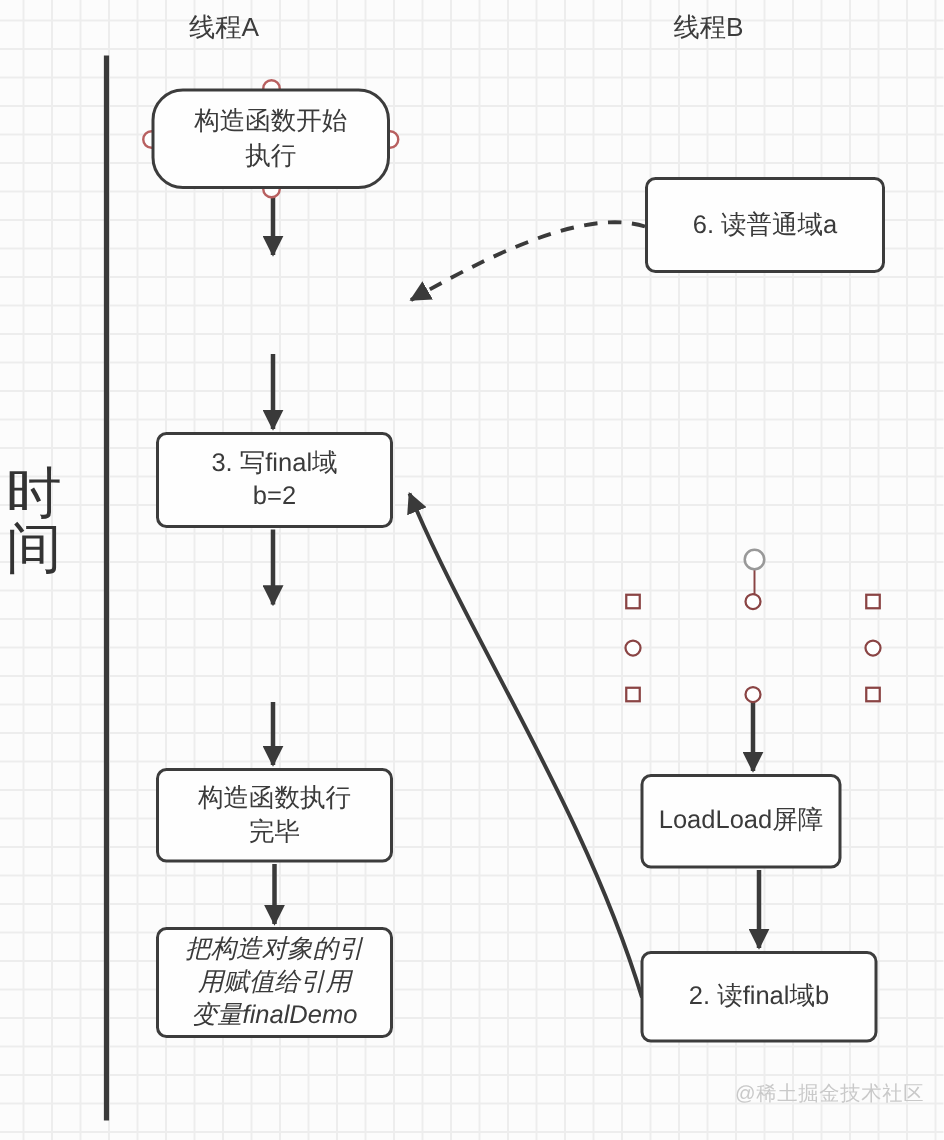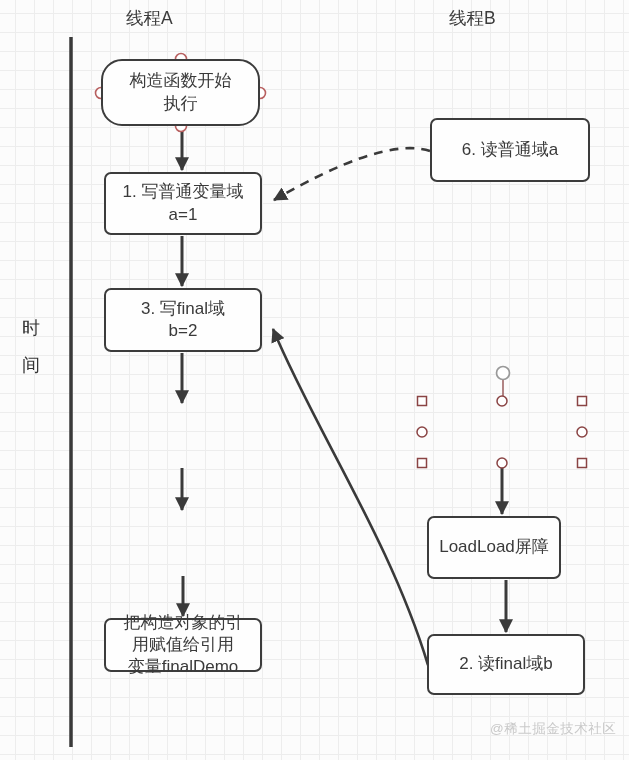--- a/index.html
+++ b/index.html
@@ -18,35 +18,35 @@
     position:absolute;display:flex;align-items:center;justify-content:center;
     box-sizing:border-box;border:2.5px solid #3c3c3c;border-radius:7px;
     background:#fefefe;color:#3a3a3a;font-size:17px;line-height:1.32;
     text-align:center;white-space:pre-line;padding:2px 4px;
   }
   .n-a1{left:101px;top:59px;width:159px;height:67px;border-radius:21px;}
   .n-a2{left:104px;top:172px;width:158px;height:63px;}
   .n-a3{left:104px;top:288px;width:158px;height:64px;}
   .n-a4{left:105px;top:405px;width:158px;height:62px;}
   .n-a5{left:104px;top:512px;width:158px;height:63px;}
-  .n-a6{left:104px;top:618px;width:158px;height:54px;line-height:1.3;}
+  .n-a6{left:104px;top:618px;width:158px;height:74px;line-height:1.3;font-style:italic;}
   .n-b1{left:430px;top:118px;width:160px;height:64px;}
   .n-b2{left:422px;top:401px;width:160px;height:62px;}
   .n-b3{left:427px;top:516px;width:134px;height:63px;}
   .n-b4{left:427px;top:634px;width:158px;height:61px;}
   .col-header{
     position:absolute;top:6px;width:110px;
     color:#3c3c3c;font-size:17.5px;
   }
   .hdr-a{left:126px;}
   .hdr-b{left:449px;}
   .time-label{
-    position:absolute;left:16px;top:310px;width:30px;
-    color:#333;font-size:18px;line-height:37px;word-break:break-all;
-    text-align:center;
+    position:absolute;left:4px;top:310px;width:30px;
+    color:#333;font-size:37px;line-height:37px;word-break:break-all;
+    text-align:right;
   }
   .watermark{
     position:absolute;left:490px;top:720px;width:130px;
     color:#c9c9c9;font-size:13.5px;letter-spacing:.5px;
   }
 </style>
 </head>
 <body>
 
 <div class="canvas">
@@ -94,24 +94,24 @@
     </g>
   </svg>
 
   <div class="col-header hdr-a">线程A</div>
   <div class="col-header hdr-b">线程B</div>
 
   <div class="time-label">时间</div>
 
   <div class="node n-a1">构造函数开始
 执行</div>
-  <div class="node n-a2">1. 写普通变量域
-a=1</div>
   <div class="node n-a3">3. 写final域
 b=2</div>
+  <div class="node n-a5">构造函数执行
+完毕</div>
   <div class="node n-a6">把构造对象的引
 用赋值给引用
 变量finalDemo</div>
 
   <div class="node n-b1">6. 读普通域a</div>
   <div class="node n-b3">LoadLoad屏障</div>
   <div class="node n-b4">2. 读final域b</div>
 
   <div class="watermark">@稀土掘金技术社区</div>
 </div>

